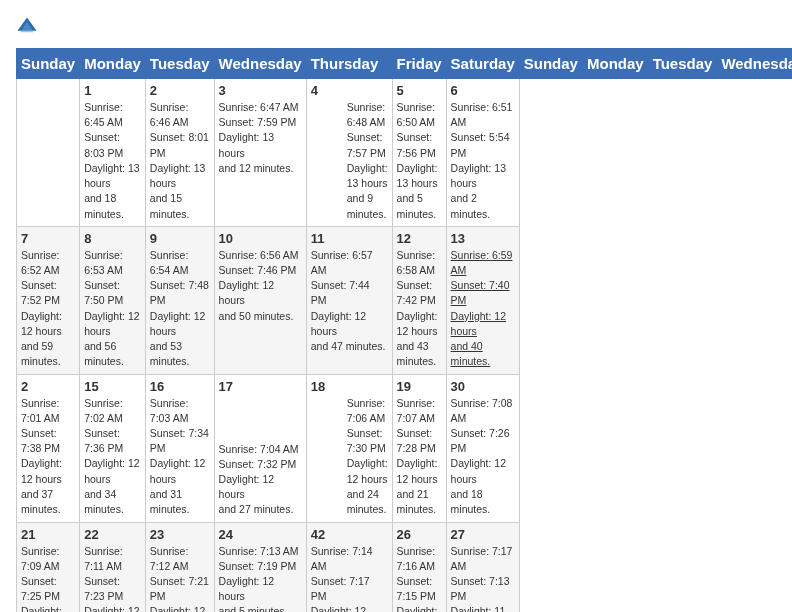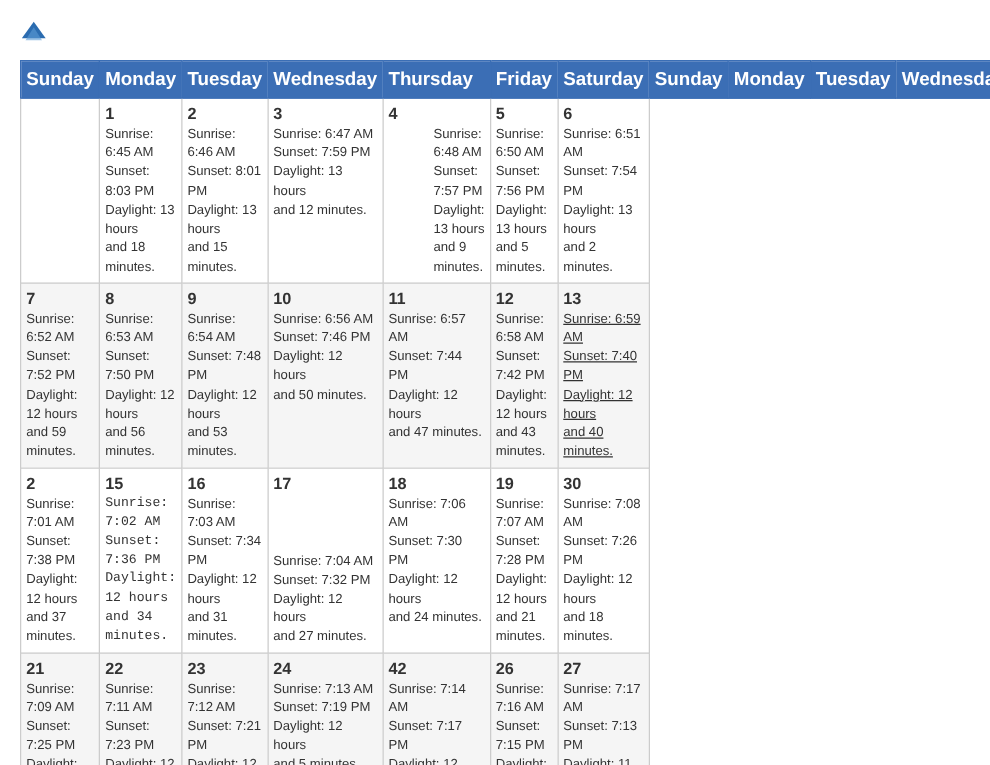--- a/index.html
+++ b/index.html
@@ -159,21 +159,21 @@
         <td>
           <span class="day-number">5</span>
           <div class="day-info" style="white-space: pre-line;">Sunrise: 6:50 AM
 Sunset: 7:56 PM
 Daylight: 13 hours
 and 5 minutes.</div>
         </td>
         <td>
           <span class="day-number">6</span>
           <div class="day-info" style="white-space: pre-line;">Sunrise: 6:51 AM
-Sunset: 7:54 PM
+Sunset: 5:54 PM
 Daylight: 13 hours
 and 2 minutes.</div>
         </td>
       </tr>
       <tr>
         <td>
           <span class="day-number">7</span>
           <div class="day-info" style="white-space: pre-line;">Sunrise: 6:52 AM
 Sunset: 7:52 PM
 Daylight: 12 hours
@@ -225,42 +225,42 @@
       <tr>
         <td>
           <span class="day-number">2</span>
           <div class="day-info" style="white-space: pre-line;">Sunrise: 7:01 AM
 Sunset: 7:38 PM
 Daylight: 12 hours
 and 37 minutes.</div>
         </td>
         <td>
           <span class="day-number">15</span>
-          <div class="day-info" style="white-space: pre-line; font-family: Liberation Mono, monospace;">Sunrise: 7:02 AM
+          <div class="day-info" style="white-space: pre-line;">Sunrise: 7:02 AM
 Sunset: 7:36 PM
 Daylight: 12 hours
 and 34 minutes.</div>
         </td>
         <td>
           <span class="day-number">16</span>
           <div class="day-info" style="white-space: pre-line;">Sunrise: 7:03 AM
 Sunset: 7:34 PM
 Daylight: 12 hours
 and 31 minutes.</div>
         </td>
         <td>
           <span class="day-number">17</span>
           <div class="day-info" style="white-space: pre-line; margin-top: 48px;">Sunrise: 7:04 AM
 Sunset: 7:32 PM
 Daylight: 12 hours
 and 27 minutes.</div>
         </td>
         <td>
           <span class="day-number">18</span>
-          <div class="day-info" style="white-space: pre-line;">Sunrise: 7:06 AM
+          <div class="day-info" style="white-space: pre-line; margin-left: 36px;">Sunrise: 7:06 AM
 Sunset: 7:30 PM
 Daylight: 12 hours
 and 24 minutes.</div>
         </td>
         <td>
           <span class="day-number">19</span>
           <div class="day-info" style="white-space: pre-line;">Sunrise: 7:07 AM
 Sunset: 7:28 PM
 Daylight: 12 hours
 and 21 minutes.</div>

